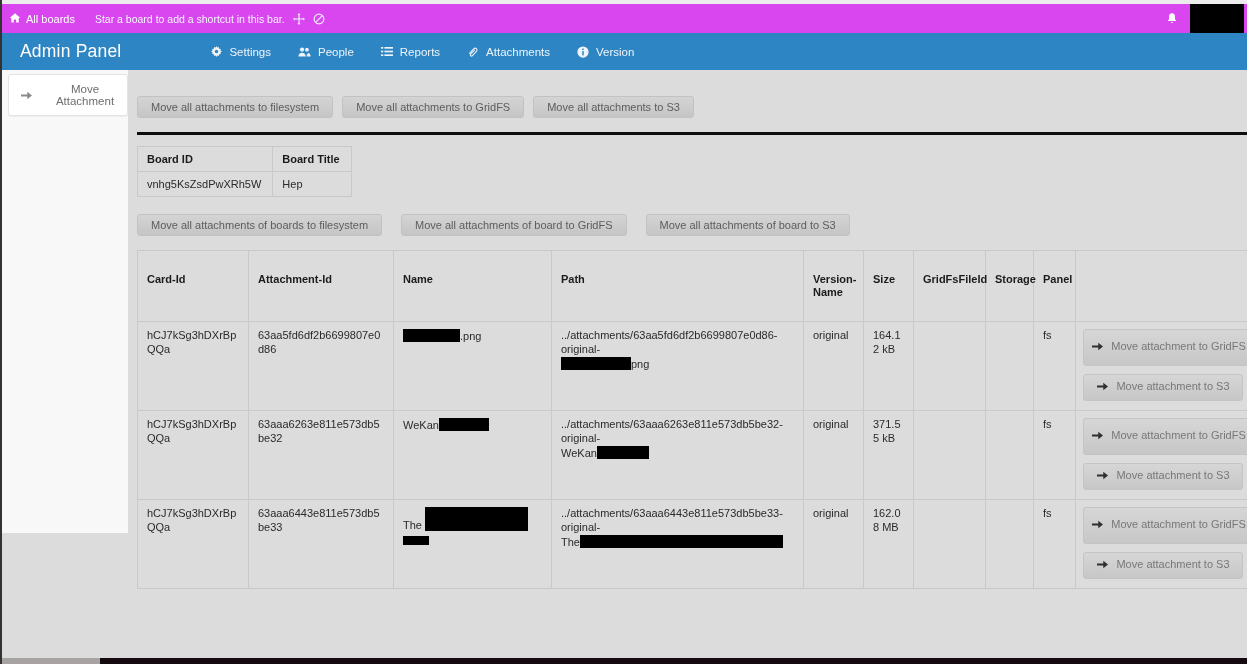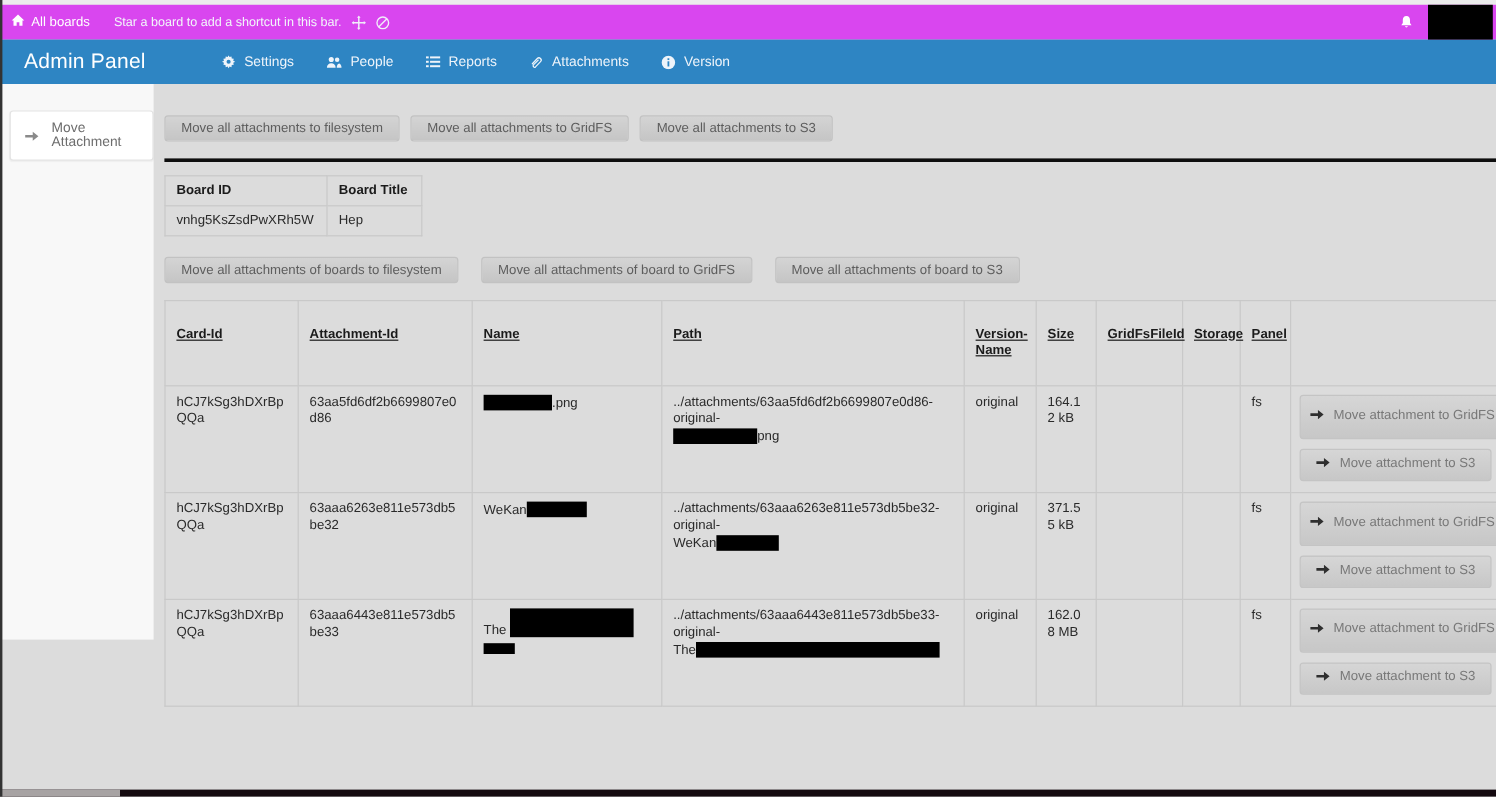--- a/index.html
+++ b/index.html
@@ -18,35 +18,36 @@
   
   .topbar { height:29px; background:#d946ef; display:flex; align-items:center; color:#fff; }
   .all-boards { display:flex; align-items:center; gap:5px; margin-left:9px; font-size:11px; cursor:pointer; }
   .banner { display:flex; align-items:center; gap:8px; margin-left:20px; font-size:10.5px; color:#f2f6fa; }
   .banner .bicon { display:flex; align-items:center; opacity:.95; }
   .topbar-spacer { flex:1; }
   .bell { margin-right:12px; display:flex; align-items:center; cursor:pointer; }
   .user-redacted { width:54px; height:29px; background:#000; margin-right:3px; }
 
   
-  .adminbar { height:37px; background:#2e85c3; display:flex; align-items:center; color:#fff; }
+  .adminbar { height:37px; background:#2e85c3; display:flex; align-items:center; color:#fff;gap:26px; }
   .admin-title { margin-left:20px; font-size:17.5px; font-weight:400; letter-spacing:.2px; }
   .admin-tabs { display:flex; align-items:center; margin-left:64px; gap:27px; }
   .admin-tab { display:flex; align-items:center; gap:7px; font-size:11.5px; color:#eef4fa; cursor:pointer; }
   .admin-tab .ticon { display:flex; align-items:center; }
 
   
   .content { display:flex; height:463px; }
   .sidebar { width:128px; background:#f8f8f8; flex-shrink:0; }
   .side-card {
-    margin:22px 0 0 8px; width:107px; height:28px; background:#fff;
+    margin:4px 0 0 8px; width:107px; height:28px; background:#fff;
     border:1px solid #e3e3e3; border-radius:3px;
     display:flex; align-items:center; gap:10px; padding:6px 0 6px 11px;
     font-size:11.5px; color:#6d6d6d; cursor:pointer;
     box-shadow:0 1px 1px rgba(0,0,0,.04);
+    text-align:center;
   }
   .side-card .sicon { display:flex; align-items:center; color:#8a8a8a; }
 
   .main { flex:1; padding:15px 0 0 9px; }
 
   .btn { display:inline-flex; align-items:center; justify-content:center;
     background:linear-gradient(#d4d4d4,#c5c5c5);
     border:1px solid #c2c2c2; border-radius:3px;
     font-family:inherit; font-size:11px; color:#5d5d5d;
     padding:4px 13px; cursor:pointer;margin-top:11px; }
@@ -57,21 +58,21 @@
 
   table { border-collapse:collapse; font-size:11px; }
   th, td { border:1px solid #c9c9c9; text-align:left; vertical-align:top; }
   th { font-weight:bold; color:#1b1b1b; }
 
   .board-table { margin-top:11px; }
   .board-table th { padding:6px 11px 6px 9px; }
   .board-table td { padding:6px 11px 6px 9px; }
 
   .att-table { margin-top:14px; width:1110px; table-layout:fixed; }
-  .att-table th { padding:22px 9px; line-height:1.2;text-decoration:underline; }
+  .att-table th { padding:22px 9px; line-height:1.2; }
   .att-table td { padding:7px 9px; height:89px; box-sizing:border-box; line-height:1.25; word-wrap:break-word; }
   .att-table td.cell-buttons { padding:7px 7px; }
 
   .redact { display:inline-block; background:#000; vertical-align:text-bottom; }
 
   .move-btn { display:block; background:linear-gradient(#d6d6d6,#c7c7c7);
     border:1px solid #c4c4c4; border-radius:3px; font-family:inherit;
     font-size:11px; color:#787878; text-align:center; cursor:pointer;
     padding:4px 6px; line-height:1.35; }
   .move-btn .aicon { color:#2f2f2f; vertical-align:-2px; margin-right:7px; }

